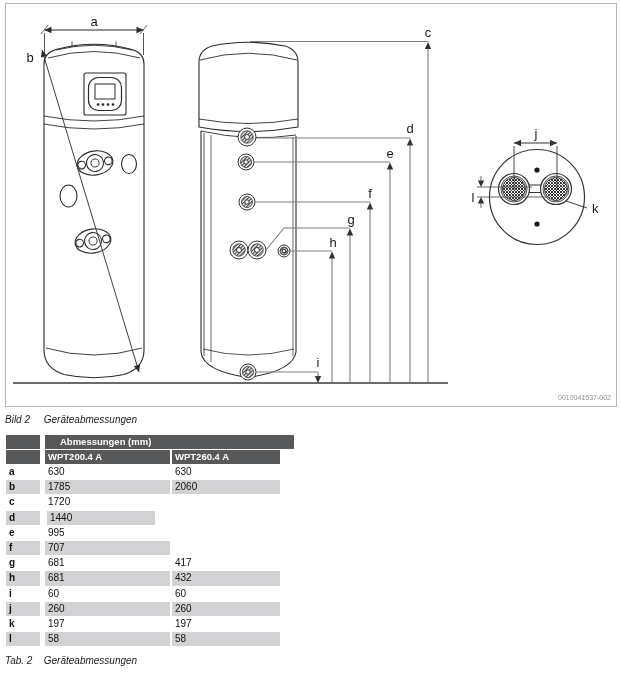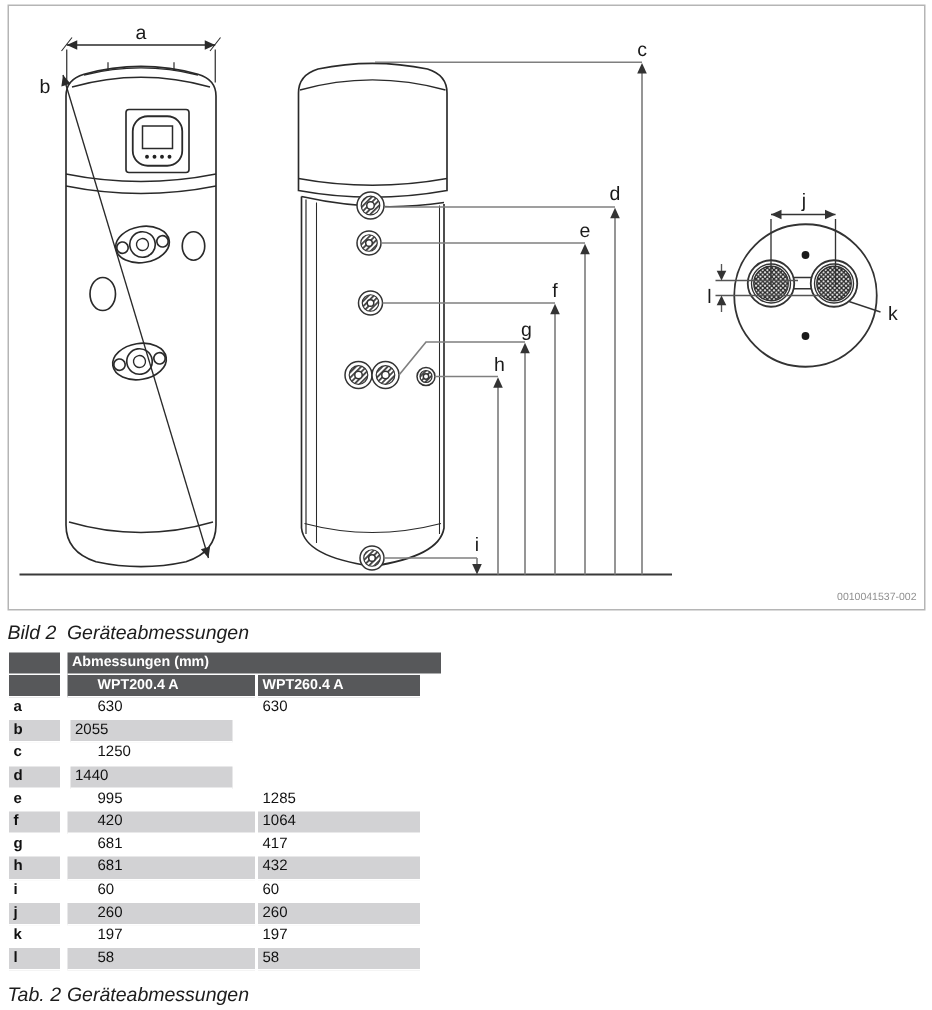--- a/index.html
+++ b/index.html
@@ -1,32 +1,32 @@
 <!DOCTYPE html>
 <html><head>
 <meta charset="utf-8">
 <style>
   html,body{margin:0;padding:0;}
   body{width:621px;height:673px;position:relative;background:#fff;
        font-family:"Liberation Sans",sans-serif;color:#111;}
   .fig{position:absolute;left:0;top:0;width:621px;height:412px;}
   .fig svg{display:block;}
-  .caption{position:absolute;left:5px;font-style:italic;font-size:13px;color:#1c1c1c;white-space:nowrap;}
+  .caption{position:absolute;left:5px;font-style:italic;font-size:10px;color:#1c1c1c;white-space:nowrap;}
   .caption .cap-label{display:inline-block;min-width:36px;}
   #bild-caption{top:414px;}
   #tab-caption{top:655px;font-style:italic;}
   .tbl{position:absolute;left:6px;top:435px;width:288px;font-size:10px;}
   .trow{display:flex;box-sizing:border-box;}
   .trow>div{box-sizing:border-box;overflow:hidden;white-space:nowrap;}
   .c-label{width:34px;padding-left:3px;font-weight:bold;}
   .gapA{width:5px;background:#fff;}
-  .c1{width:125px;padding-left:20px;}
+  .c1{width:125px;padding-left:3px;}
   .gapB{width:2px;background:#fff;}
   .c2{width:108px;padding-left:3px;}
-  .c-span{width:249px;padding-left:3px;}
+  .c-span{width:249px;padding-left:15px;}
   .hrow{height:15px;line-height:14px;}
   .hrow .hd{background:#57585a;color:#fff;font-weight:bold;font-size:9.5px;border-bottom:1px solid #fff;}
   .drow{height:15.2px;line-height:14.2px;}
   .drow>div{border-bottom:1px solid #fff;}
   .drow:nth-child(even)>.cell{background:#d2d2d4;}
   .drow:nth-child(odd)>.cell{background:#ffffff;}
   .drow>.gapA,.drow>.gapB{background:#fff;}
 </style>
 </head>
 <body>
@@ -254,48 +254,47 @@
   <div class="trow drow">
       <div class="c-label cell">a</div>
       <div class="gapA"></div>
       <div class="c1 cell">630</div>
       <div class="gapB"></div>
       <div class="c2 cell">630</div>
     </div>
   <div class="trow drow">
       <div class="c-label cell">b</div>
       <div class="gapA"></div>
-      <div class="gapB"></div>
-      <div class="c2 cell">2055</div>
+      <div class="c1 cell">1785</div>
+      <div class="gapB"></div>
+      <div class="c2 cell">2060</div>
     </div>
   <div class="trow drow">
       <div class="c-label cell">c</div>
       <div class="gapA"></div>
-      <div class="c1 cell">1250</div>
+      <div class="c1 cell">1720</div>
       <div class="gapB"></div>
     </div>
   <div class="trow drow">
       <div class="c-label cell">d</div>
       <div class="gapA"></div>
       <div class="gapB"></div>
       <div class="c2 cell">1440</div>
     </div>
   <div class="trow drow">
       <div class="c-label cell">e</div>
       <div class="gapA"></div>
       <div class="c1 cell">995</div>
       <div class="gapB"></div>
-      <div class="c2 cell">1285</div>
     </div>
   <div class="trow drow">
       <div class="c-label cell">f</div>
       <div class="gapA"></div>
-      <div class="c1 cell">420</div>
-      <div class="gapB"></div>
-      <div class="c2 cell">1064</div>
+      <div class="c1 cell">707</div>
+      <div class="gapB"></div>
     </div>
   <div class="trow drow">
       <div class="c-label cell">g</div>
       <div class="gapA"></div>
       <div class="c1 cell">681</div>
       <div class="gapB"></div>
       <div class="c2 cell">417</div>
     </div>
   <div class="trow drow">
       <div class="c-label cell">h</div>

